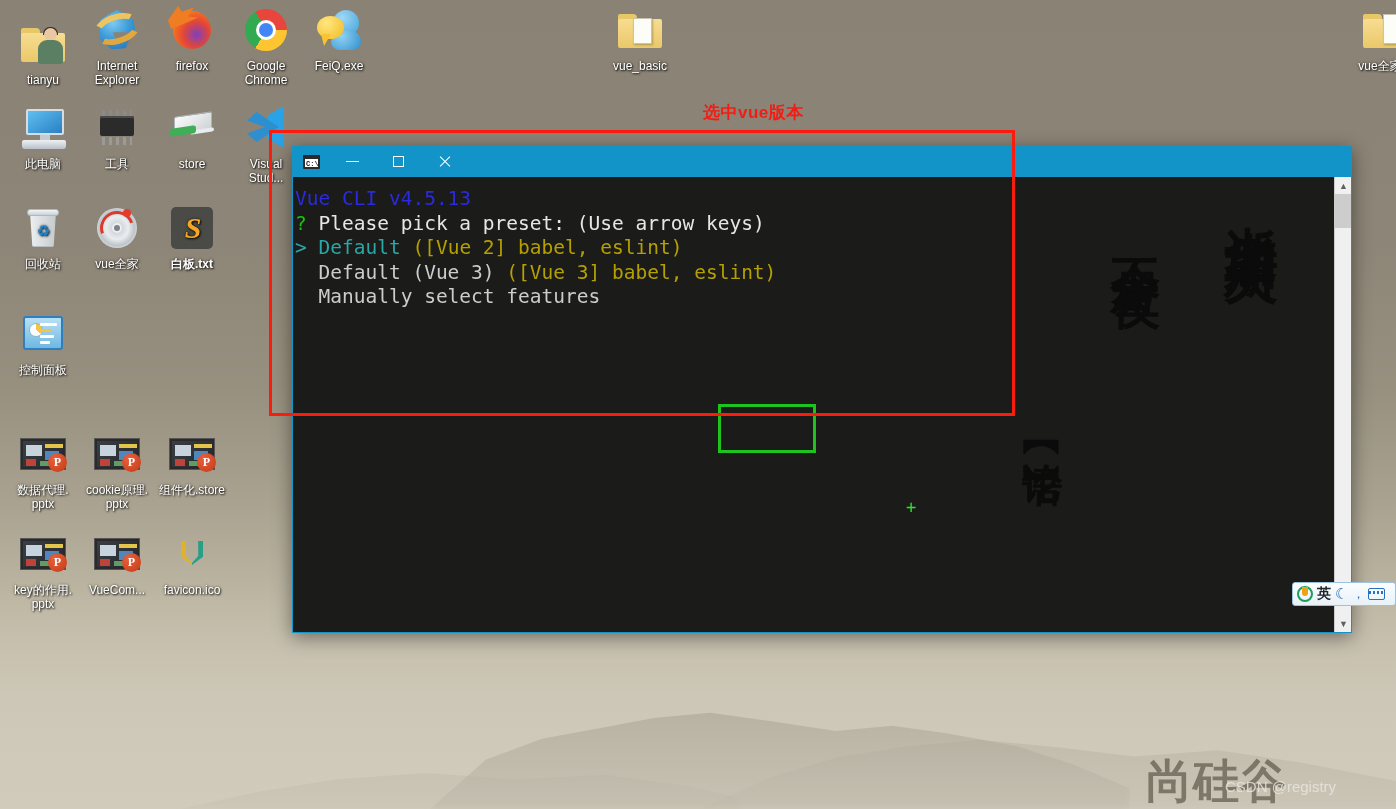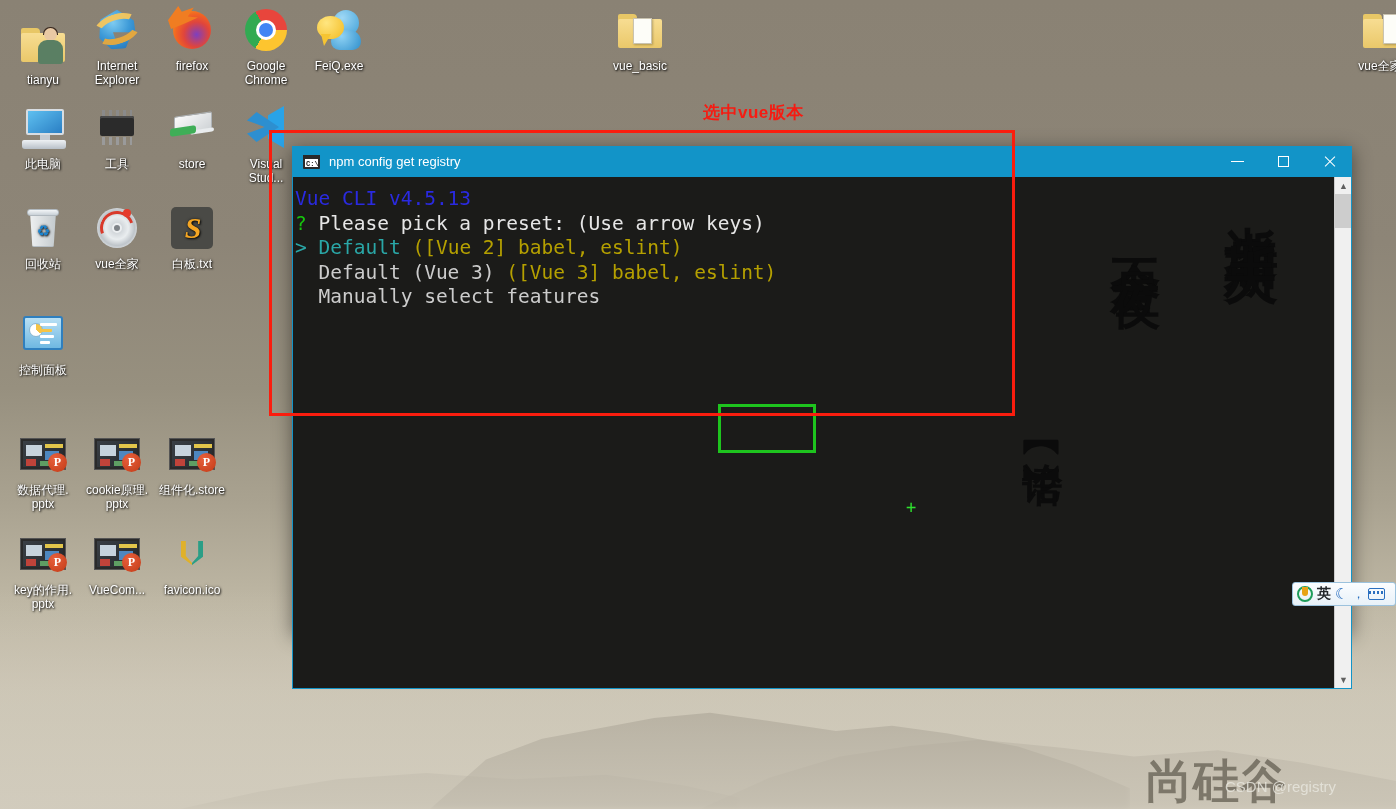--- a/index.html
+++ b/index.html
@@ -270,21 +270,21 @@
   .wb-max { width:11px; height:11px; border:1px solid #fff; }
   .wb-close { position:relative; width:13px; height:13px; }
   .wb-close::before, .wb-close::after {
     content:""; position:absolute; left:0; top:6px; width:14px; height:1px; background:#fff;
   }
   .wb-close::before { transform:rotate(45deg); }
   .wb-close::after  { transform:rotate(-45deg); }
 
   #term-body {
     position:relative;
-    height:512px;
+    height:456px;
     background:#1b1b19;
     overflow:hidden;
     border:1px solid #1294c8;
     border-top:none;
   }
 
   
   .calli {
     position:absolute;
     color:#0a0a0a;
@@ -518,21 +518,21 @@
         </div>
       </div>
       <div class="icon-label" style="white-space: pre-line;">vue全家</div>
     </div>
     <div class="icon-cell" style="left: 155px; top: 204px;">
       <div class="icon-art">
         <div class="sb-art">
           <div class="sb-s">S</div>
         </div>
       </div>
-      <div class="icon-label" style="white-space: pre-line;">白板.txt</div>
+      <div class="icon-label" style="white-space: pre-line; font-weight: bold;">白板.txt</div>
     </div>
     <div class="icon-cell" style="left: 6px; top: 310px;">
       <div class="icon-art">
         <div class="cp-art">
           <div class="cp-pie"></div>
           <div class="cp-bars">
             <i style="width:100%"></i>
             <i></i>
             <i style="width:85%"></i>
             <i style="width:60%"></i>
@@ -630,21 +630,20 @@
   </div>
 
 <div id="annot-label">选中vue版本</div>
 
 <div id="term-window">
 
   <div id="title-bar">
     <div id="cmd-icon">
         <span class="glyph">C:\</span>
       </div>
-    <span id="title-text">npm config get registry</span>
     <div class="win-btn" id="btn-min">
         <span class="wb-min"></span>
       </div>
     <div class="win-btn" id="btn-max">
         <span class="wb-max"></span>
       </div>
     <div class="win-btn" id="btn-close">
         <span class="wb-close"></span>
       </div>
   </div>

